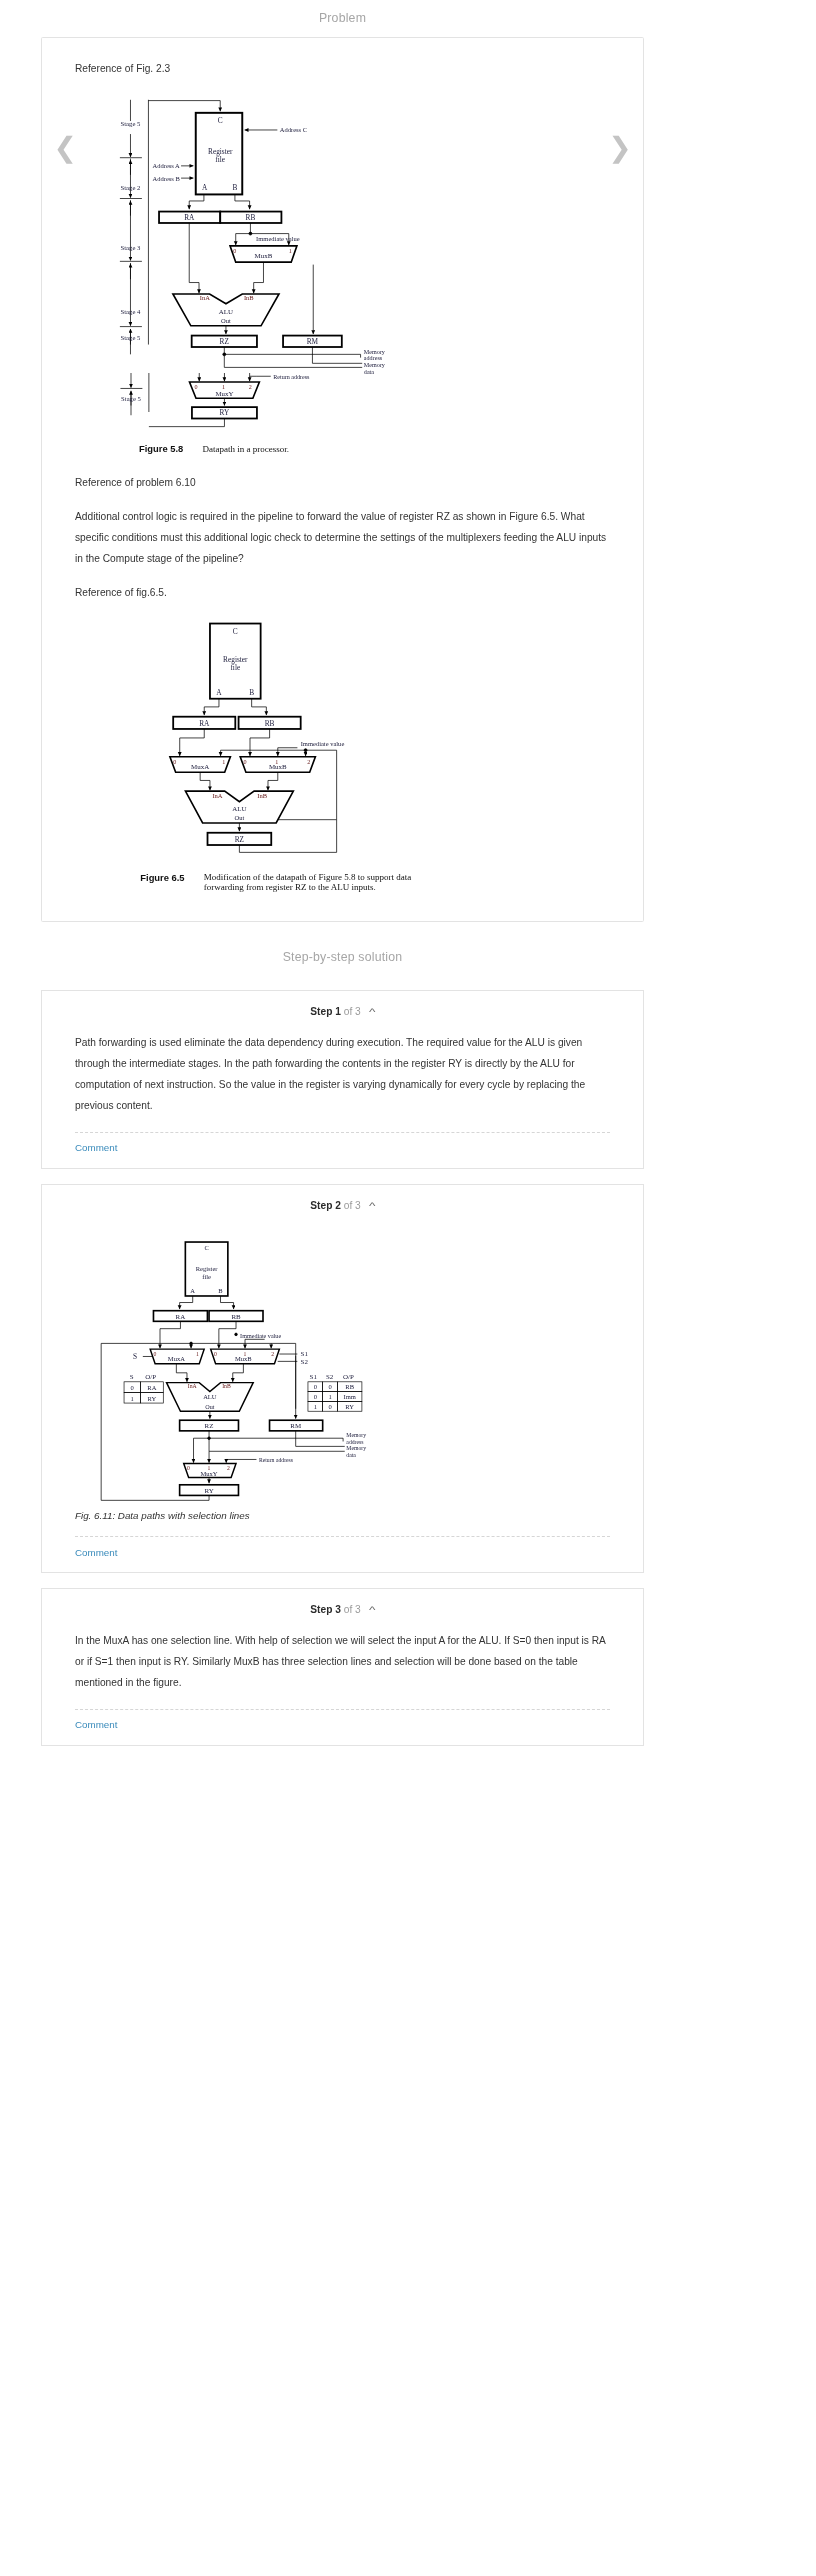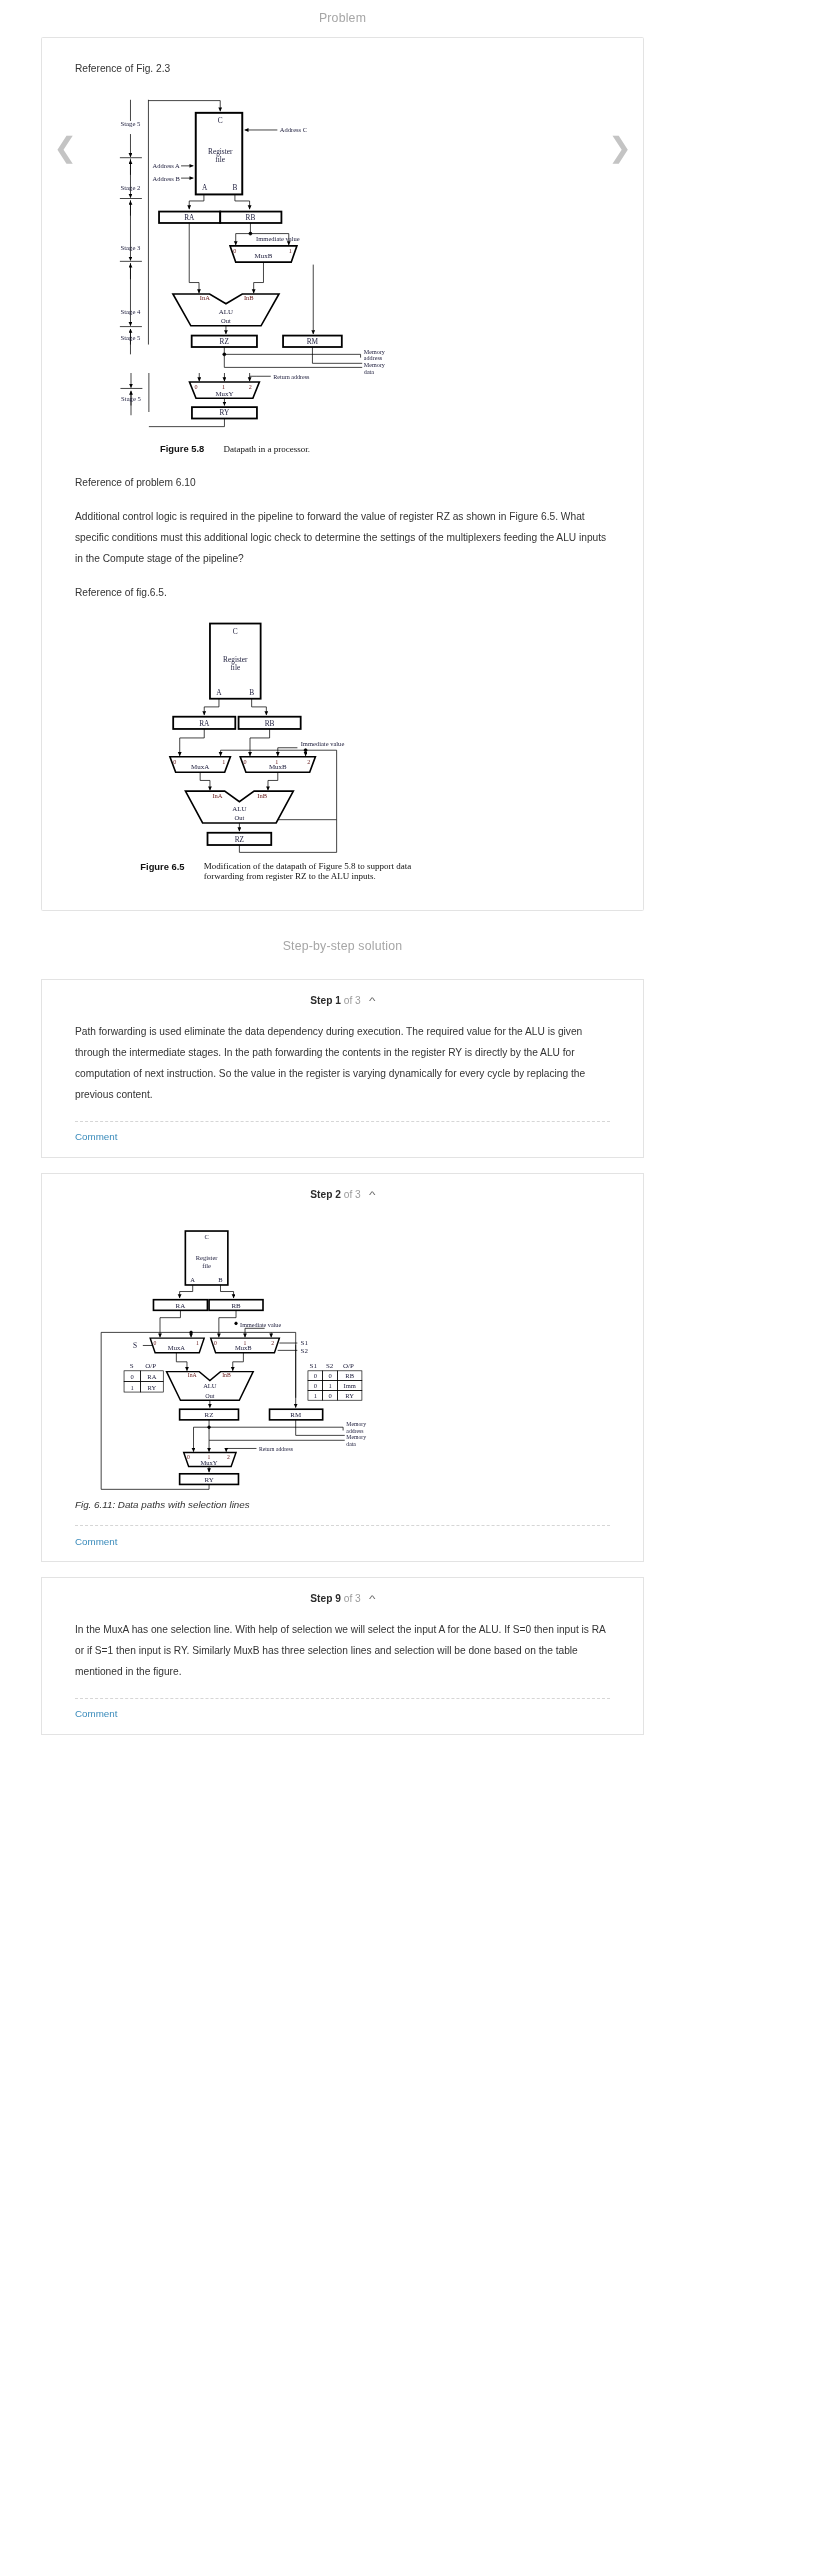--- a/index.html
+++ b/index.html
@@ -273,21 +273,21 @@
         <g stroke="#000" fill="none" stroke-width="0.9">
           <line x1="183" y1="31" x2="183" y2="40" marker-end="url(#ah)"></line>
         </g>
         <rect x="143" y="42" width="80" height="14" fill="#fff" stroke="#000" stroke-width="2.2"></rect>
         <text x="183" y="52" font-size="9" fill="#1b1b3a" text-anchor="middle">RY</text>
         <g stroke="#000" fill="none" stroke-width="0.9">
           <path d="M183,56 L183,66 L90,66"></path>
         </g>
       </svg>
 
-      <div class="fig-caption" style="margin-left:85px">
+      <div class="fig-caption" style="margin-left:64px">
         <b>Figure 5.8</b>
         <span style="display:inline-block;width:14.7px"></span>
         <span>Datapath in a processor.</span>
       </div>
     </div>
 
     <p class="body-text" style="margin-top:19px">Reference of problem 6.10</p>
     <p class="body-text">Additional control logic is required in the pipeline to forward the value of register RZ as shown in Figure 6.5. What specific conditions must this additional logic check to determine the settings of the multiplexers feeding the ALU inputs in the Compute stage of the pipeline?</p>
     <p class="body-text">Reference of fig.6.5.</p>
 
@@ -356,21 +356,21 @@
         <g stroke="#000" fill="none" stroke-width="0.9">
           <line x1="141" y1="252" x2="141" y2="262" marker-end="url(#ah)"></line>
         </g>
         <rect x="102" y="264" width="78" height="15" fill="#fff" stroke="#000" stroke-width="2.2"></rect>
         <text x="141" y="275" font-size="9" fill="#1b1b3a" text-anchor="middle">RZ</text>
         <g stroke="#000" fill="none" stroke-width="0.9">
           <path d="M141,279 L141,288 L260,288 L260,248"></path>
         </g>
       </svg>
 
-      <div class="fig-caption" style="margin-left:16.3px;margin-top:7px">
+      <div class="fig-caption" style="margin-left:16.3px;margin-top:18px">
         <b>Figure 6.5</b>
         <span style="display:inline-block;width:14.7px"></span>
         <span style="display:inline-block;vertical-align:top">
           <span style="display:block">Modification of the datapath of Figure 5.8 to support data</span>
           <span style="display:block">forwarding from register RZ to the ALU inputs.</span>
         </span>
       </div>
     </div>
 
   </div>
@@ -578,21 +578,21 @@
 
         <div class="figlabel">Fig. 6.11: Data paths with selection lines</div>
       </div>
     </div>
     <div class="divider-dots"></div>
     <div class="comment">Comment</div>
   </div>
 
   <div class="step-card">
     <div class="step-head">
-      <span class="n">Step 9</span>
+      <span class="n">Step 3</span>
       <span class="of">of 3</span>
       <span class="chev">^</span>
     </div>
     <div class="step-body">
       <p class="body-text">In the MuxA has one selection line. With help of selection we will select the input A for the ALU. If S=0 then input is RA or if S=1 then input is RY. Similarly MuxB has three selection lines and selection will be done based on the table mentioned in the figure.</p>
     </div>
     <div class="divider-dots"></div>
     <div class="comment">Comment</div>
   </div>
 

